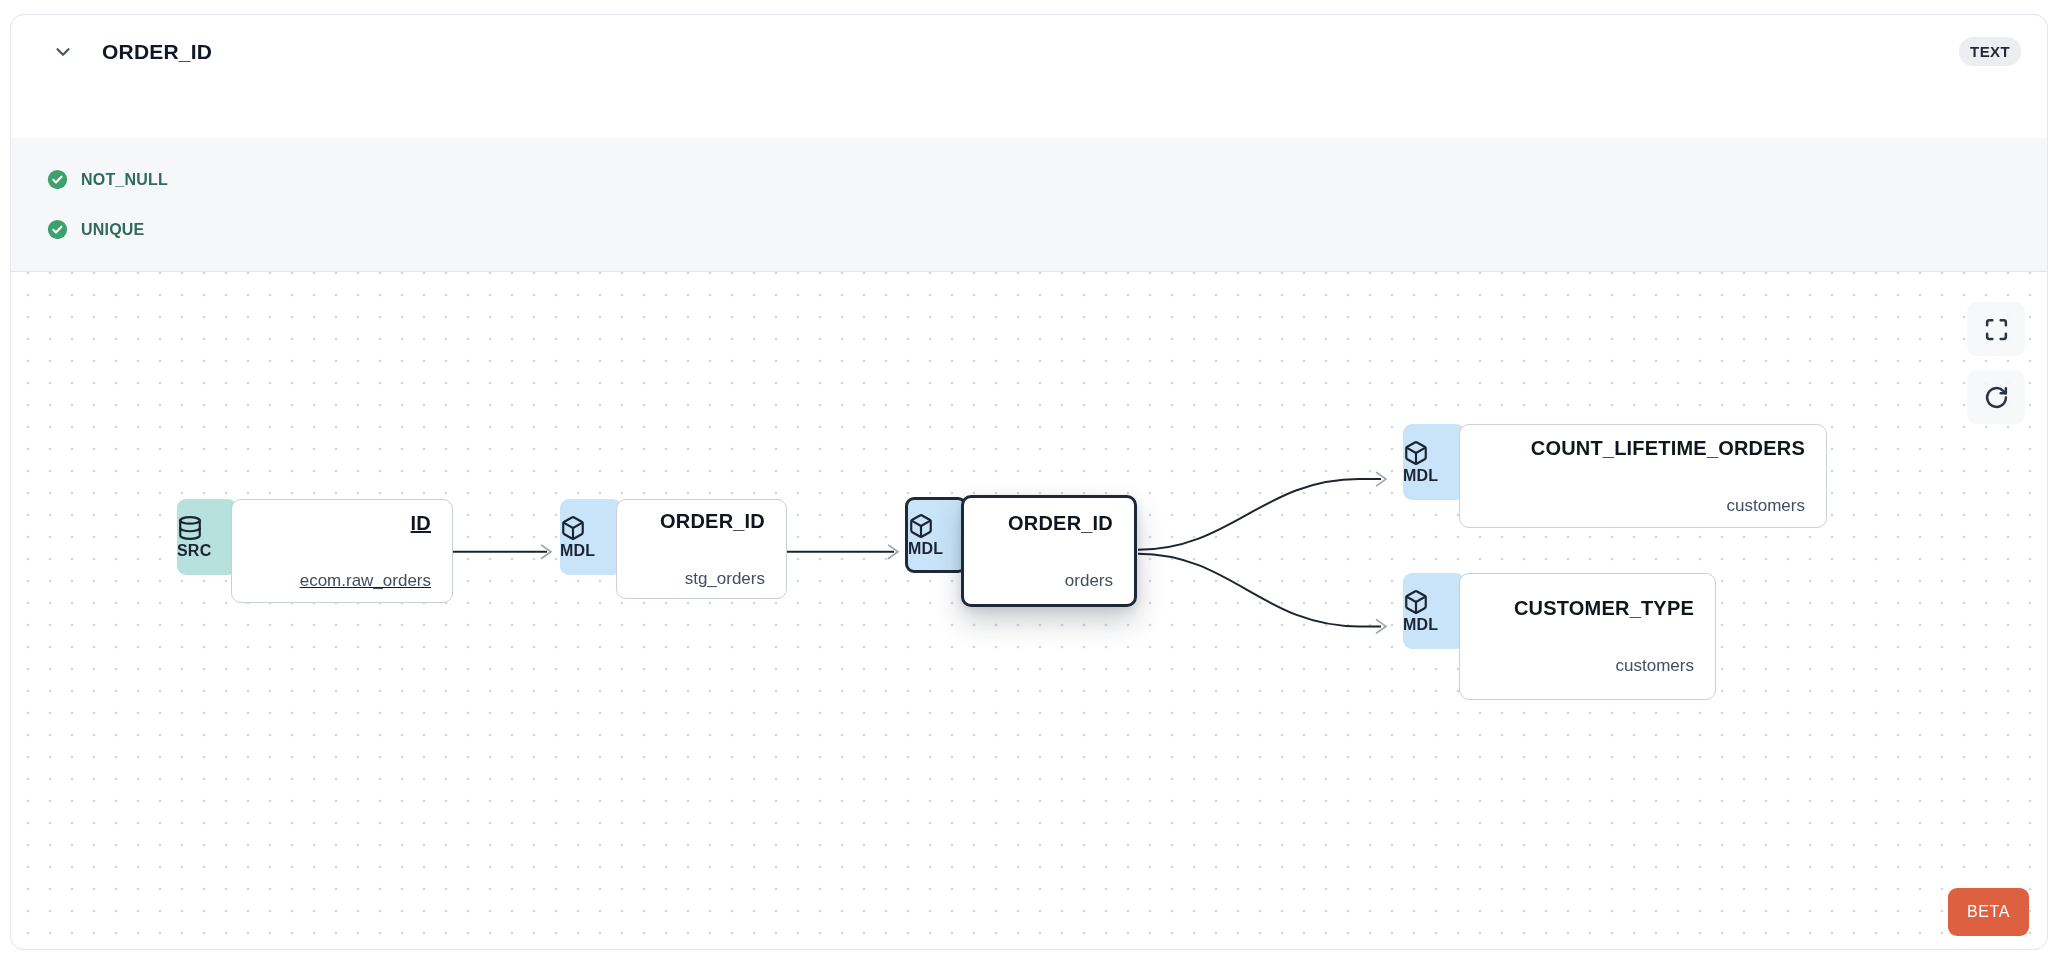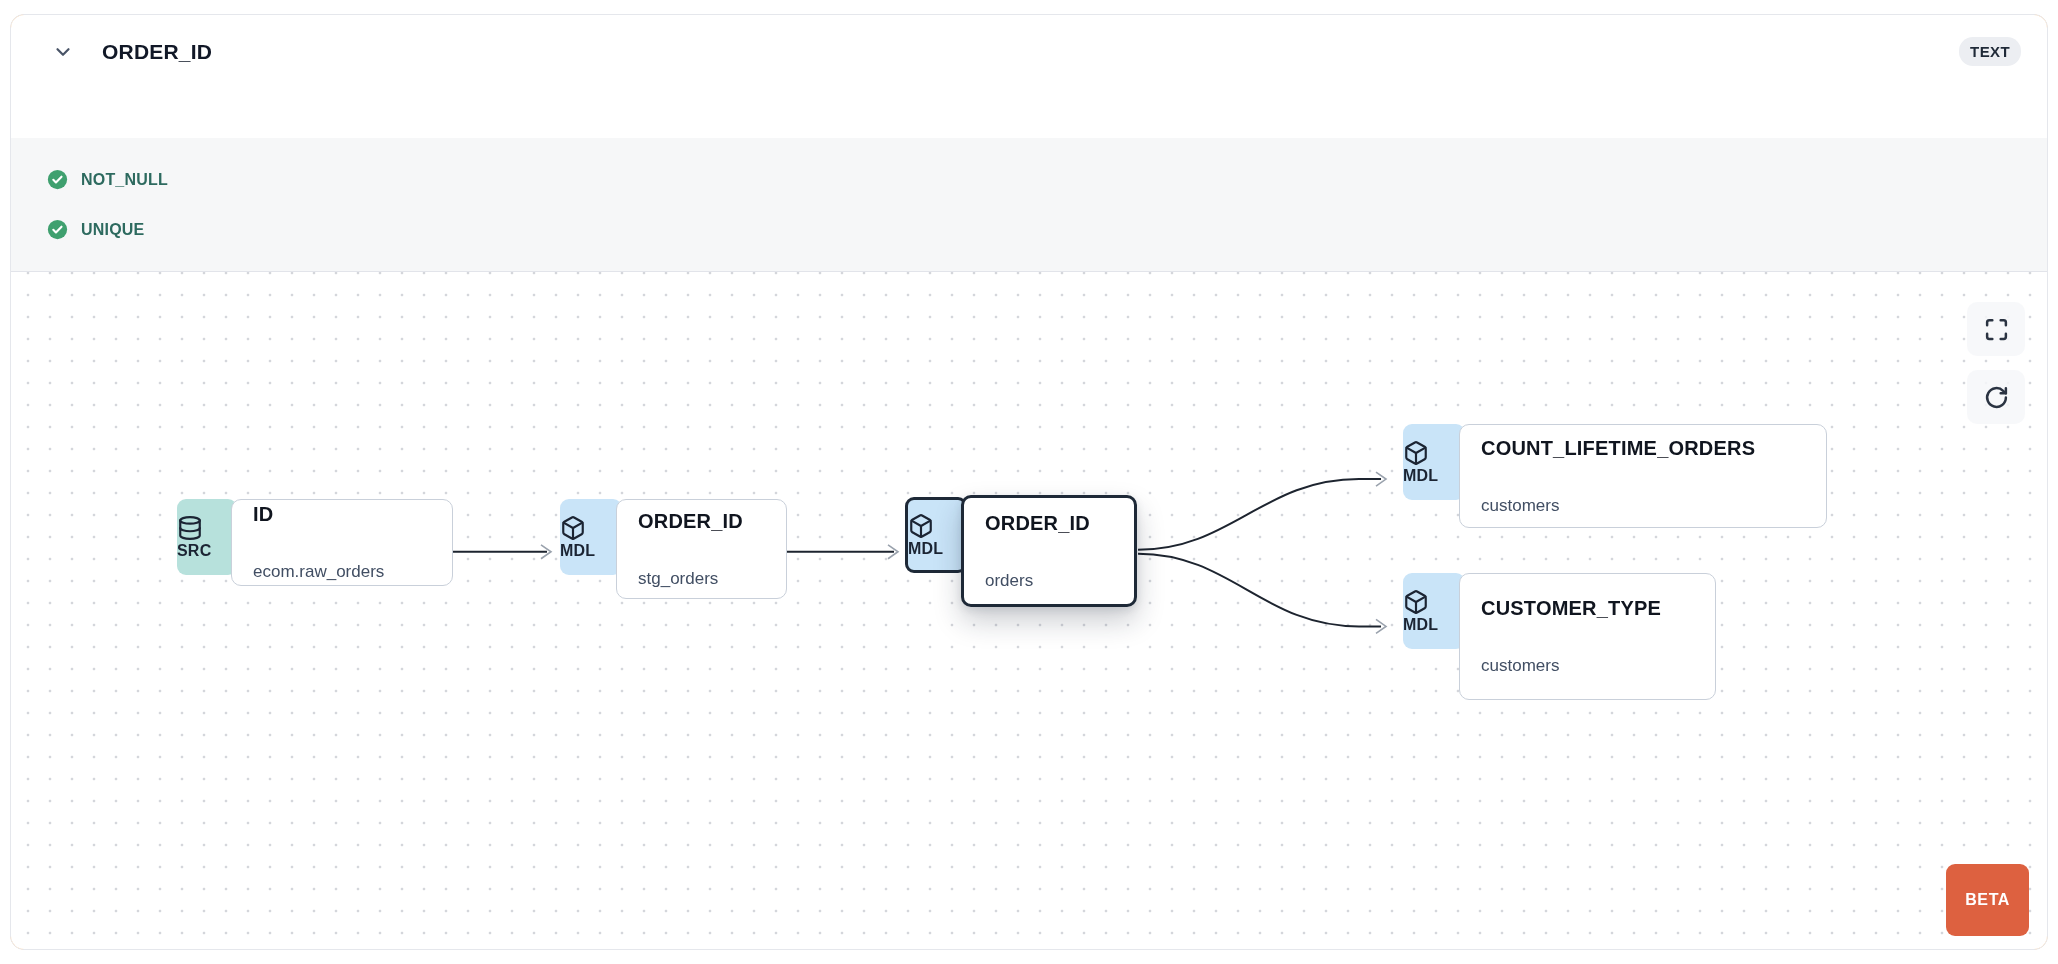--- a/index.html
+++ b/index.html
@@ -74,25 +74,26 @@
   .nbadge.mdl { background: #c9e4f8; }
   .nbadge svg { width: 26px; height: 26px; }
   .blabel { font-size: 16px; font-weight: 700; margin-top: 1px; letter-spacing: 0.2px; }
   .ncard {
     margin-left: -6px; z-index: 1;
     background: #ffffff;
     border: 1px solid #c9d0da; border-radius: 10px;
     padding: 0 21px;
     display: flex; flex-direction: column; justify-content: center; gap: 16px;
     white-space: nowrap;
+    text-align: right;
   }
   .ntitle { font-size: 20px; font-weight: 700; color: #10151f; letter-spacing: 0.2px; }
   .nsub { font-size: 17px; color: #414e63; margin-top: 20px; }
 
-  .n1 { left: 166px; top: 227px; } .n1 .ncard { min-width: 222px; height: 87px; }
+  .n1 { left: 166px; top: 227px; } .n1 .ncard { min-width: 222px; height: 104px; text-decoration: underline; }
   .n2 { left: 549px; top: 227px; } .n2 .ncard { min-width: 171px; height: 100px; }
   .n3 { left: 894px; top: 223px; } .n3 .ncard { min-width: 176px; height: 112px; }
   .n3 .nbadge { margin-top: 2px; border: 3px solid #1e2937; }
   .n3 .ncard {
     border: 3px solid #1e2937; border-radius: 10px;
     box-shadow: 0 14px 28px rgba(23,32,48,0.22), 0 3px 8px rgba(23,32,48,0.10);
   }
   .n4 { left: 1392px; top: 152px; } .n4 .ncard { min-width: 368px; height: 104px; }
   .n5 { left: 1392px; top: 301px; } .n5 .ncard { min-width: 257px; height: 127px; }
 
@@ -102,22 +103,22 @@
     width: 58px; height: 54px; border: none; border-radius: 10px;
     background: rgba(246,247,249,0.85);
     display: flex; align-items: center; justify-content: center;
     cursor: pointer; color: #2b3442;
   }
   .ctrl-btn svg { width: 25px; height: 25px; }
 
   .beta-badge {
     position: absolute; right: 18px; bottom: 13px;
     background: #dd6140; color: #ffffff;
-    font-size: 16px; font-weight: 700; letter-spacing: 0.6px;
-    padding: 28px 19px; border-radius: 9px; line-height: 1;
+    font-size: 16px; font-weight: 400; letter-spacing: 0.6px;
+    padding: 16px 19px; border-radius: 9px; line-height: 1;
   }
 </style>
 </head>
 <body>
 
 <div class="panel">
 
   <div class="hdr">
     <div class="title-row">
       <button class="collapse-btn">

